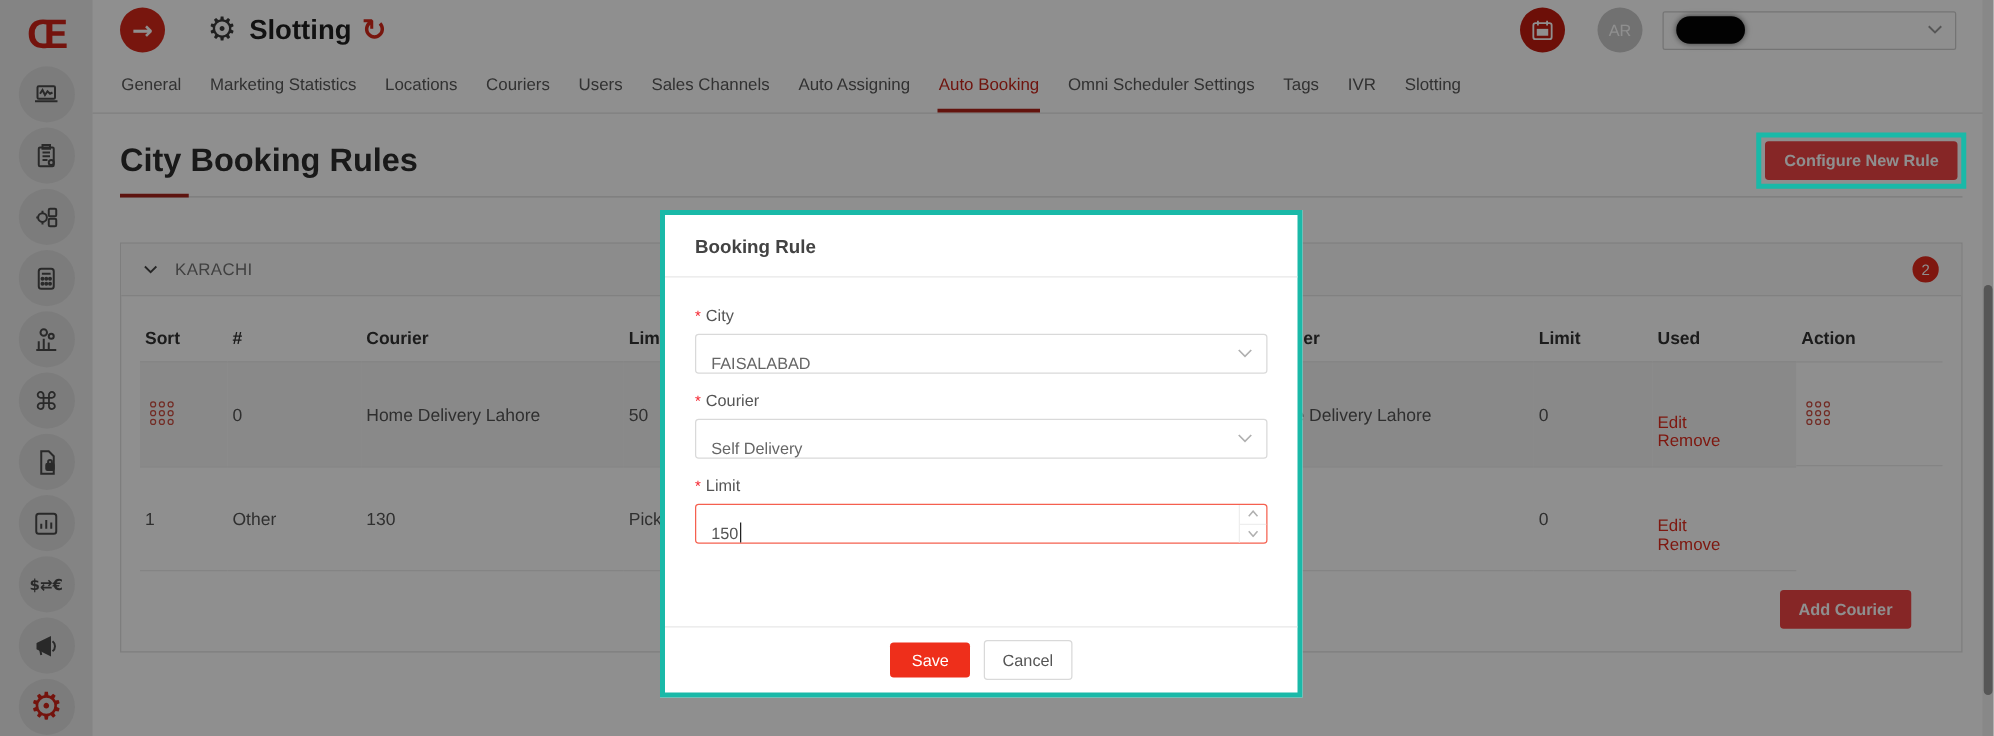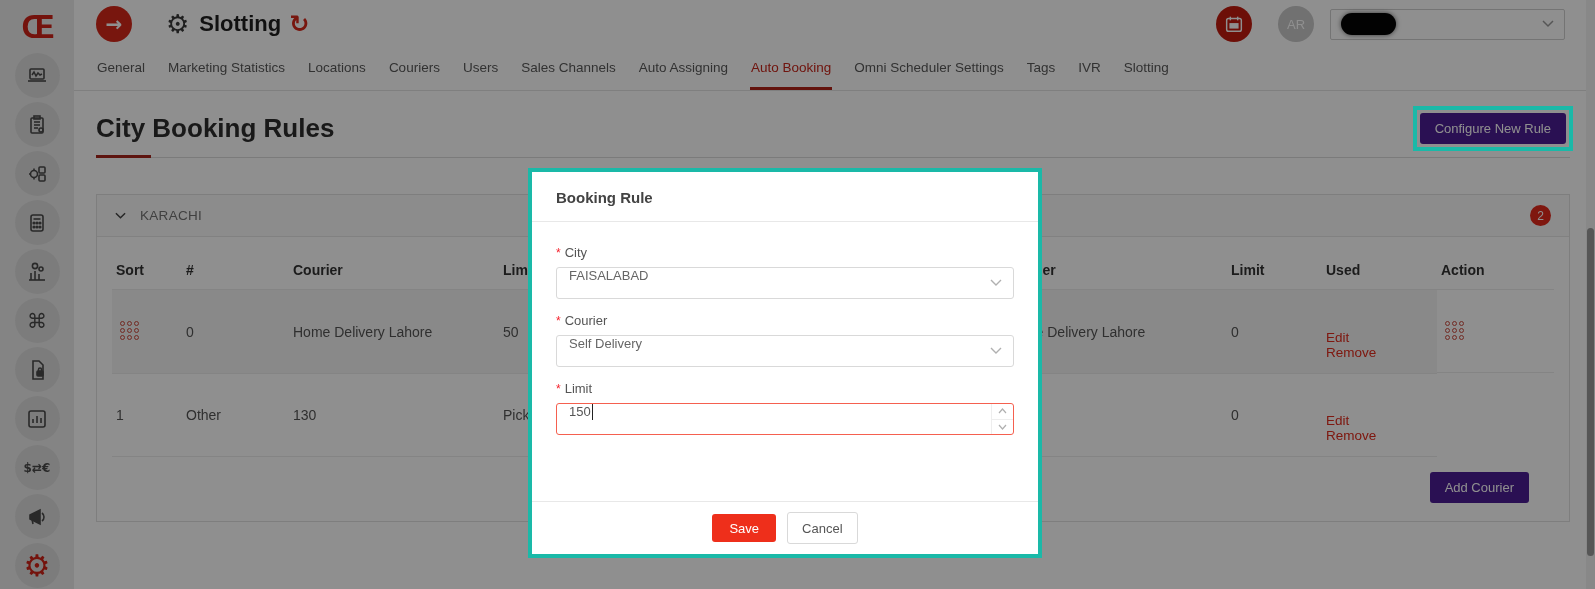--- a/index.html
+++ b/index.html
@@ -34,21 +34,21 @@
   .tab { font-size:13.5px; color:#595959; padding:12px 1px 15px; cursor:pointer; white-space:nowrap; }
   .tab.active { color:#c7261b; border-bottom:3px solid #b02318; padding-bottom:12px; }
 
   
   .content { padding:16px 25px 0 22px; }
   .page-head { display:flex; justify-content:space-between; align-items:center; height:42px; }
   .page-title { font-size:26px; font-weight:600; color:#2e2e2e; }
   .head-rule { border-bottom:1px solid #dcdcdc; margin-top:8px; position:relative; }
   .head-rule::before { content:""; position:absolute; left:0; top:-2px; width:55px; height:3px; background:#a6241c; }
 
-  .btn-red { background:#4c1d95; color:#fff; border:none; border-radius:3px; font-size:13px; padding:0 15px; height:31px; font-family:"Liberation Sans",sans-serif; cursor:pointer; }
+  .btn-red { background:#ef4444; color:#fff; border:none; border-radius:3px; font-size:13px; padding:0 15px; height:31px; font-family:"Liberation Sans",sans-serif; cursor:pointer;font-weight:bold; }
   .btn-slot { position:relative; display:inline-block; margin-right:4px; }
   .annotation { position:absolute; inset:-7px; border:4px solid #1ab9a8; z-index:6; pointer-events:none; }
 
   
   .panel { border:1px solid #e0e0e0; margin-top:36px; background:#fff; }
   .panel-head { height:42px; background:#fafafa; border-bottom:1px solid #e6e6e6; display:flex; align-items:center; padding:0 18px; }
   .chev { width:11px; height:11px; margin-right:14px; flex-shrink:0; }
   .panel-title { font-size:13.5px; font-weight:400; color:#737373; letter-spacing:0.3px; }
   .panel-head .spacer { flex:1; }
   .badge { width:21px; height:21px; border-radius:50%; background:#e2291b; color:#fff; font-size:12px; display:flex; align-items:center; justify-content:center; }
@@ -72,23 +72,23 @@
   .scrollbar-thumb { position:absolute; right:1px; top:228px; width:7px; height:328px; background:#999; border-radius:4px; }
 
   
   .mask { position:absolute; inset:0; background:rgba(0,0,0,0.44); z-index:5; }
   .modal { position:absolute; left:528px; top:168px; width:514px; height:390px; background:#fff; border:4px solid #1ab9a8; z-index:7; display:flex; flex-direction:column; }
   .modal-head { padding:17px 24px 15px; border-bottom:1px solid #e8e8e8; font-size:15px; font-weight:600; color:#434343; }
   .modal-body { flex:1; padding:23px 24px 0; }
   .field { margin-bottom:14px; }
   .field-label { font-size:13px; color:#555; margin-bottom:7px; }
   .req { color:#f5222d; margin-right:4px; font-size:12px; }
-  .select-box { position:relative; height:32px; border:1px solid #d9d9d9; border-radius:3px; display:flex; align-items:flex-start; padding:0 30px 0 12px; font-size:13px; color:#666; cursor:pointer; }
+  .select-box { position:relative; height:32px; border:1px solid #d9d9d9; border-radius:3px; display:flex; align-items:flex-end; padding:0 30px 0 12px; font-size:13px; color:#666; cursor:pointer; }
   .select-box .sel-chev { position:absolute; right:11px; top:11px; }
-  .number-box { position:relative; height:32px; border:1px solid #f5604f; border-radius:3px; display:flex; align-items:flex-start; padding:0 30px 0 12px; font-size:13px; color:#555; }
+  .number-box { position:relative; height:32px; border:1px solid #f5604f; border-radius:3px; display:flex; align-items:flex-end; padding:0 30px 0 12px; font-size:13px; color:#555; }
   .caret { display:inline-block; width:1px; height:16px; background:#222; margin-left:1px; }
   .spin { position:absolute; right:0; top:0; bottom:0; width:22px; border-left:1px solid #eee; display:flex; flex-direction:column; }
   .spin > div { flex:1; display:flex; align-items:center; justify-content:center; cursor:pointer; }
   .spin .up { border-bottom:1px solid #eee; }
   .modal-foot { border-top:1px solid #e8e8e8; height:53px; display:flex; align-items:center; justify-content:center; gap:11px; }
   .btn-save { background:#ee2f1b; color:#fff; border:none; border-radius:3px; height:28px; padding:0 17px; font-size:13px; font-family:"Liberation Sans",sans-serif; cursor:pointer; }
   .btn-cancel { background:#fff; color:#555; border:1px solid #d9d9d9; border-radius:3px; height:32px; padding:0 14px; font-size:13px; font-family:"Liberation Sans",sans-serif; cursor:pointer; }
 
   svg.icon { display:block; }
 </style>

